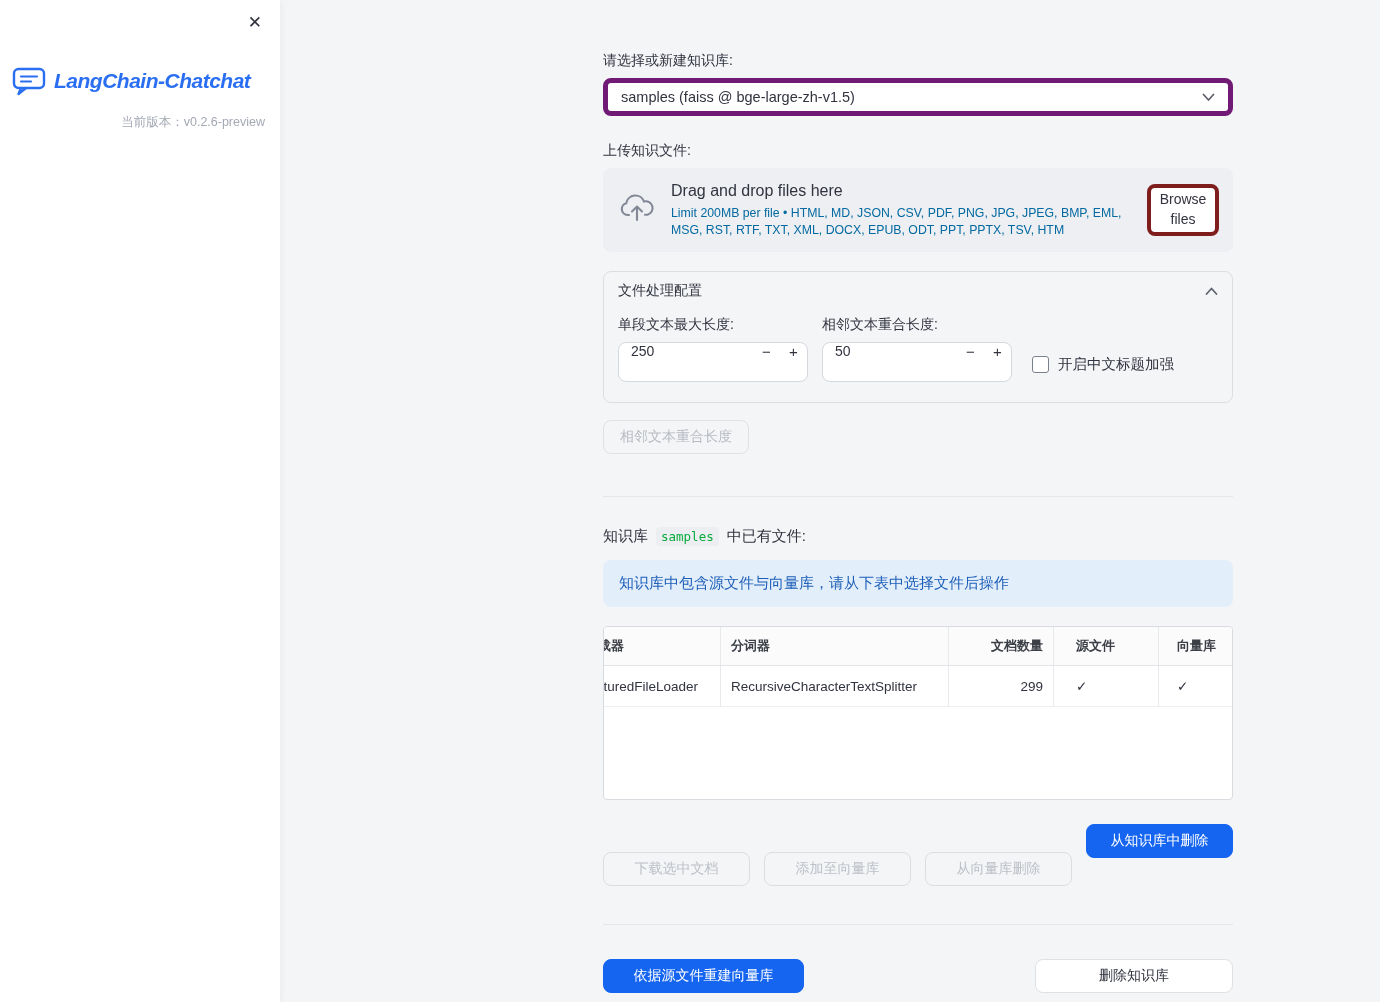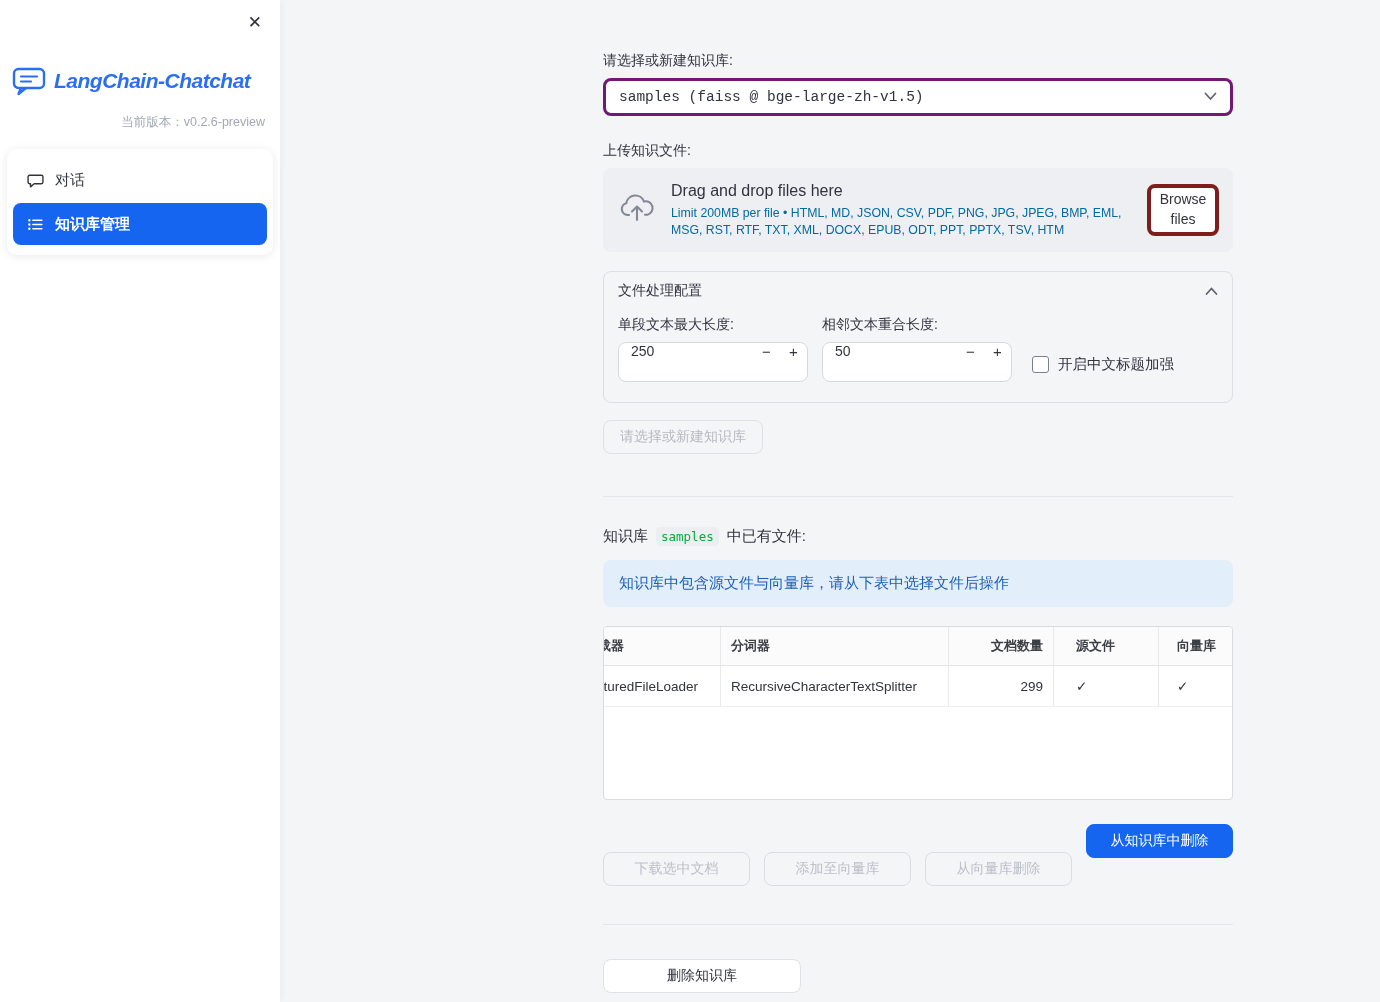--- a/index.html
+++ b/index.html
@@ -35,23 +35,23 @@
   }
   .menu-item.selected { background: #1565f0; color: #fff; font-weight: bold; }
   .menu-icon { display: flex; align-items: center; }
 
   
   .main { flex: 1; position: relative; height: 100%; }
   .content { width: 630px; margin-left: 323px; padding-top: 52px; }
   .widget-label { font-size: 14px; margin-bottom: 8px; }
 
   .selectbox {
-    height: 38px; background: #fff; border: 3px solid #701a75; border-radius: 8px;
+    height: 38px; background: #fff; border: 5px solid #701a75; border-radius: 8px;
     display: flex; align-items: center; justify-content: space-between;
-    padding: 0 13px; font-size: 14.5px; cursor: pointer; font-family: Liberation Mono, monospace;
+    padding: 0 13px; font-size: 14.5px; cursor: pointer;
   }
   .upload-label { margin-top: 26px; }
   .uploader {
     margin-top: 8px; height: 84px; background: #edeff2; border-radius: 8px;
     display: flex; align-items: center; padding: 0 16px; gap: 16px; position: relative;
   }
   .uploader-texts { display: flex; flex-direction: column; gap: 5px; }
   .drag-text { font-size: 16px; }
   .limit-text { font-size: 12.3px; color: #0369a1; line-height: 1.32; max-width: 478px; }
   .browse-btn {
@@ -131,39 +131,20 @@
         <rect x="2" y="3" width="30" height="19" rx="4.5" stroke="#2a6ff2" stroke-width="2.4"></rect>
         <path d="M9 22 L6.5 28 L14 22" stroke="#2a6ff2" stroke-width="2.4" stroke-linejoin="round"></path>
         <path d="M9 10.5 H25 M9 15.5 H19" stroke="#2a6ff2" stroke-width="2.2" stroke-linecap="round"></path>
       </svg>
     </span>
     <span class="logo-text">LangChain-Chatchat</span>
   </div>
 
   <div class="version">当前版本：v0.2.6-preview</div>
 
-  <nav class="menu-card">
-    <div class="menu-item">
-      <span class="menu-icon">
-        <svg width="17" height="17" viewBox="0 0 16 16" fill="none">
-          <path d="M2.5 3 h11 a1.5 1.5 0 0 1 1.5 1.5 v5 a1.5 1.5 0 0 1 -1.5 1.5 h-6.8 l-3.4 3 v-3 h-0.8 a1.5 1.5 0 0 1 -1.5 -1.5 v-5 a1.5 1.5 0 0 1 1.5 -1.5 z" stroke="#31333f" stroke-width="1.3" stroke-linejoin="round"></path>
-        </svg>
-      </span>
-      <span>对话</span>
-    </div>
-    <div class="menu-item selected">
-      <span class="menu-icon">
-        <svg width="17" height="17" viewBox="0 0 16 16" fill="none">
-          <path d="M5.5 4 H14 M5.5 8 H14 M5.5 12 H14" stroke="#ffffff" stroke-width="1.4" stroke-linecap="round"></path>
-          <path d="M2.2 4 h0.05 M2.2 8 h0.05 M2.2 12 h0.05" stroke="#ffffff" stroke-width="2.2" stroke-linecap="round"></path>
-        </svg>
-      </span>
-      <span>知识库管理</span>
-    </div>
-  </nav>
 </aside>
 
 <main class="main">
   <div class="content">
 
     <div class="widget-label">请选择或新建知识库:</div>
     <div class="selectbox">
       <span>samples (faiss @ bge-large-zh-v1.5)</span>
       <span>
         <svg width="13" height="9" viewBox="0 0 13 9" fill="none">
@@ -215,21 +196,21 @@
             </div>
           </div>
           <div class="cfg-col3">
             <span class="checkbox-box"></span>
             <span class="checkbox-label">开启中文标题加强</span>
           </div>
         </div>
       </div>
     </div>
 
-    <div class="add-btn">请选择或新建知识库</div>
+    <div class="add-btn">相邻文本重合长度</div>
 
     <div class="divider divider-1"></div>
 
     <div class="files-line">
       <span>知识库</span>
       <span class="code">samples</span>
       <span>中已有文件:</span>
     </div>
 
     <div class="info-box">
@@ -276,17 +257,18 @@
     <div class="btn-row">
       <div class="btn disabled">下载选中文档</div>
       <div class="btn disabled">添加至向量库</div>
       <div class="btn disabled">从向量库删除</div>
       <div class="btn primary">从知识库中删除</div>
     </div>
 
     <div class="divider divider-2"></div>
 
     <div class="bottom-row">
+      <div class="btn primary rebuild-btn">依据源文件重建向量库</div>
       <div class="btn secondary dropkb-btn">删除知识库</div>
     </div>
 
   </div>
 </main>
 
 </body></html>

